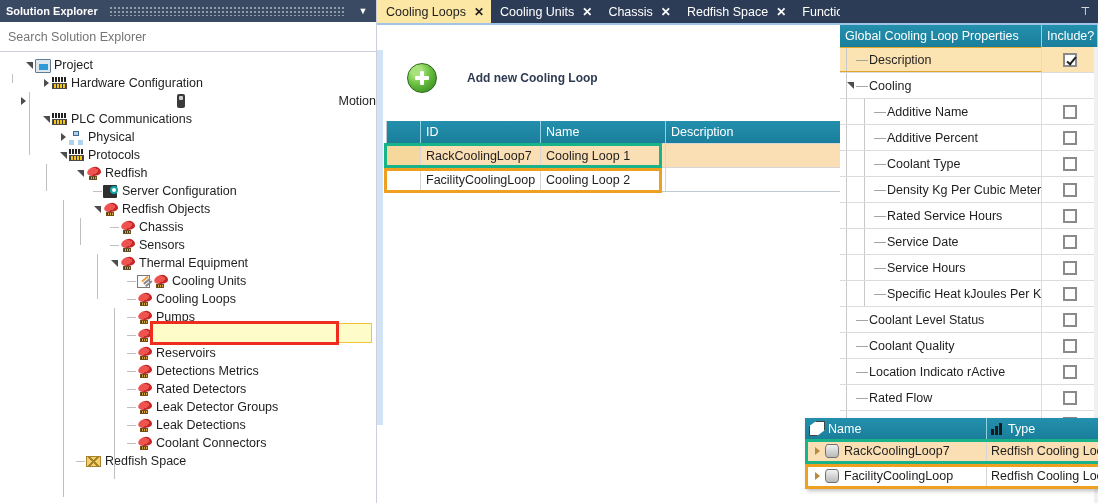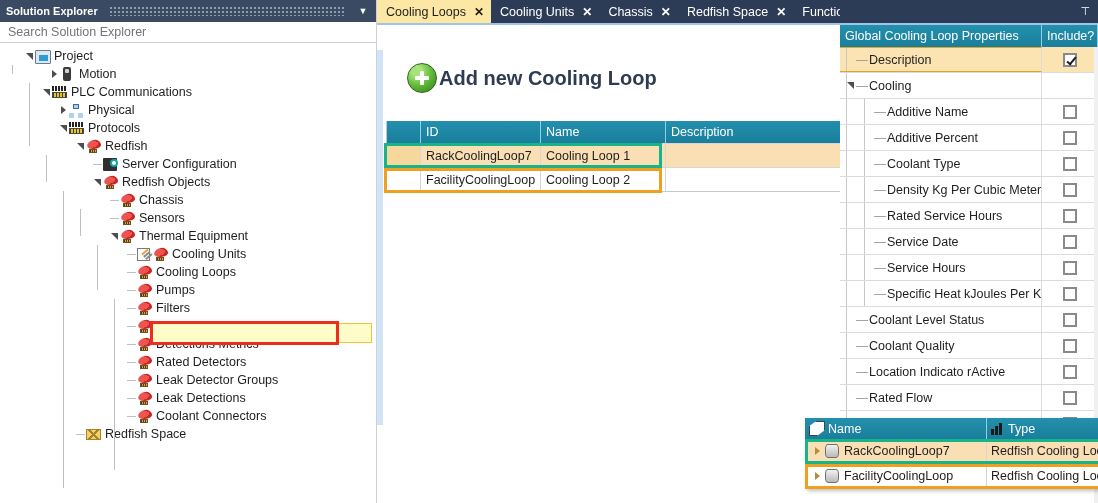--- a/index.html
+++ b/index.html
@@ -46,21 +46,21 @@
     background-size: 4px 4px;
     background-position: 0 1px;
   }
   .se-chevron {
     width: 14px; height: 14px;
     display: flex; align-items: center; justify-content: center;
     color: #ffffff; font-size: 9px;
     cursor: pointer;
   }
   #se-searchbar {
-    height: 21px;
+    height: 30px;
     border-bottom: 1px solid #cccedb;
     background: #ffffff;
     display: flex; align-items: center;
     padding: 0 6px;
     box-sizing: border-box;
   }
   #se-search-input {
     border: 0; outline: 0;
     width: 100%; height: 100%;
     font-family: "Liberation Sans", sans-serif;
@@ -243,22 +243,22 @@
   }
   #addnew-icon::before {
     content: ""; position: absolute; left: 7px; top: 12px;
     width: 14px; height: 4px; background: #ffffff; border-radius: 1px;
   }
   #addnew-icon::after {
     content: ""; position: absolute; left: 12px; top: 7px;
     width: 4px; height: 14px; background: #ffffff; border-radius: 1px;
   }
   #addnew-label {
-    margin-left: 2px;
-    font-size: 20px; font-weight: bold;
+    margin-left: 30px;
+    font-size: 12px; font-weight: bold;
     color: #2f3b52;
   }
 
   
   #mainGrid {
     position: absolute; left: 9px; top: 96px;
     width: 465px;
     border: 1px solid #bfc7cf;
     border-top: none;
     box-sizing: border-box;
@@ -481,21 +481,30 @@
   <div id="se-tree">
       <div class="tnode" style="padding-left: 23px;">
         <span class="tw">
           <i class="tri-open"></i>
         </span>
         <span class="ticon">
           <i class="ic-project" style="position:absolute;left:0;top:0"></i>
         </span>
         <span class="tlabel">Project</span>
       </div>
-      <div class="tnode" style="padding-left: 48px;">
+      <div class="tnode" style="padding-left: 40px;">
+        <span class="tw">
+          <i class="tri-closed"></i>
+        </span>
+        <span class="ticon">
+          <i class="ic-hwc" style="position:absolute;left:0;top:0"></i>
+        </span>
+        <span class="tlabel">Hardware Configuration</span>
+      </div>
+      <div class="tnode" style="padding-left: 17px; justify-content: space-between;">
         <span class="tw">
           <i class="tri-closed"></i>
         </span>
         <span class="ticon">
           <i class="ic-motion" style="position:absolute;left:0;top:0"></i>
         </span>
         <span class="tlabel">Motion</span>
       </div>
       <div class="tnode" style="padding-left: 40px;">
         <span class="tw">

